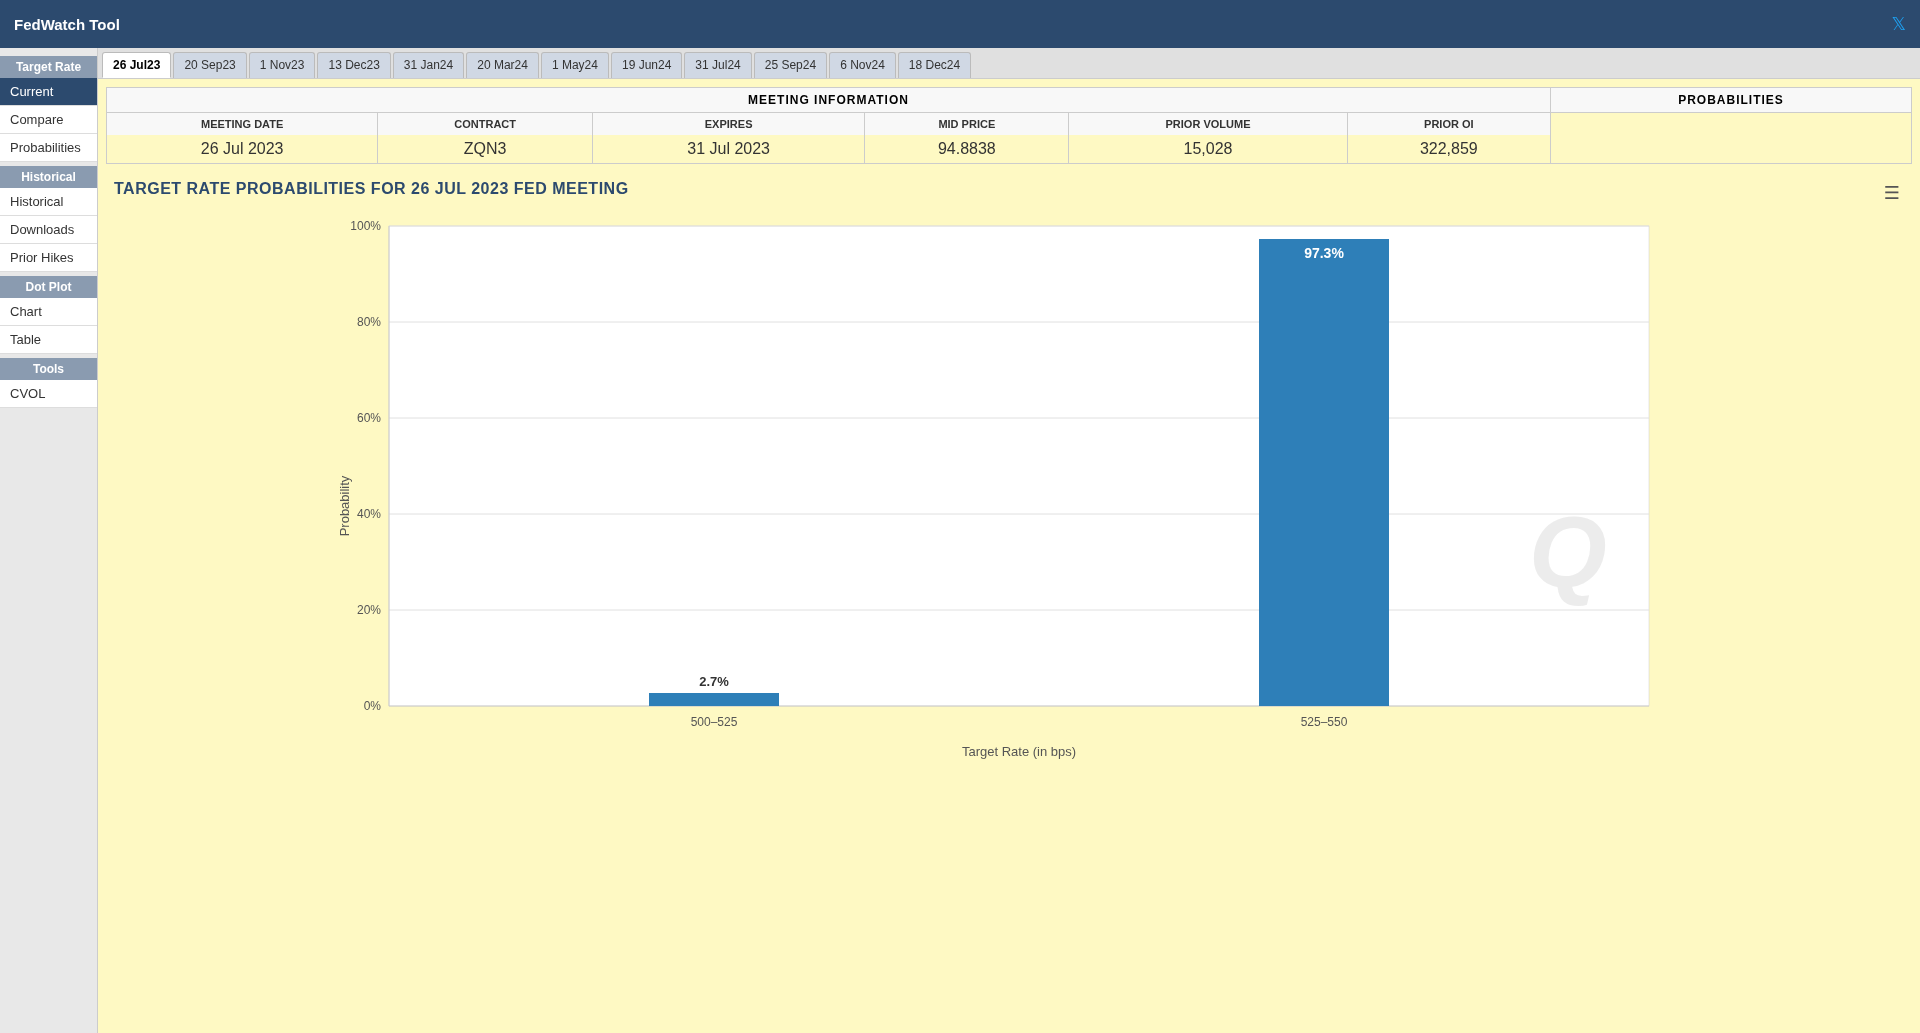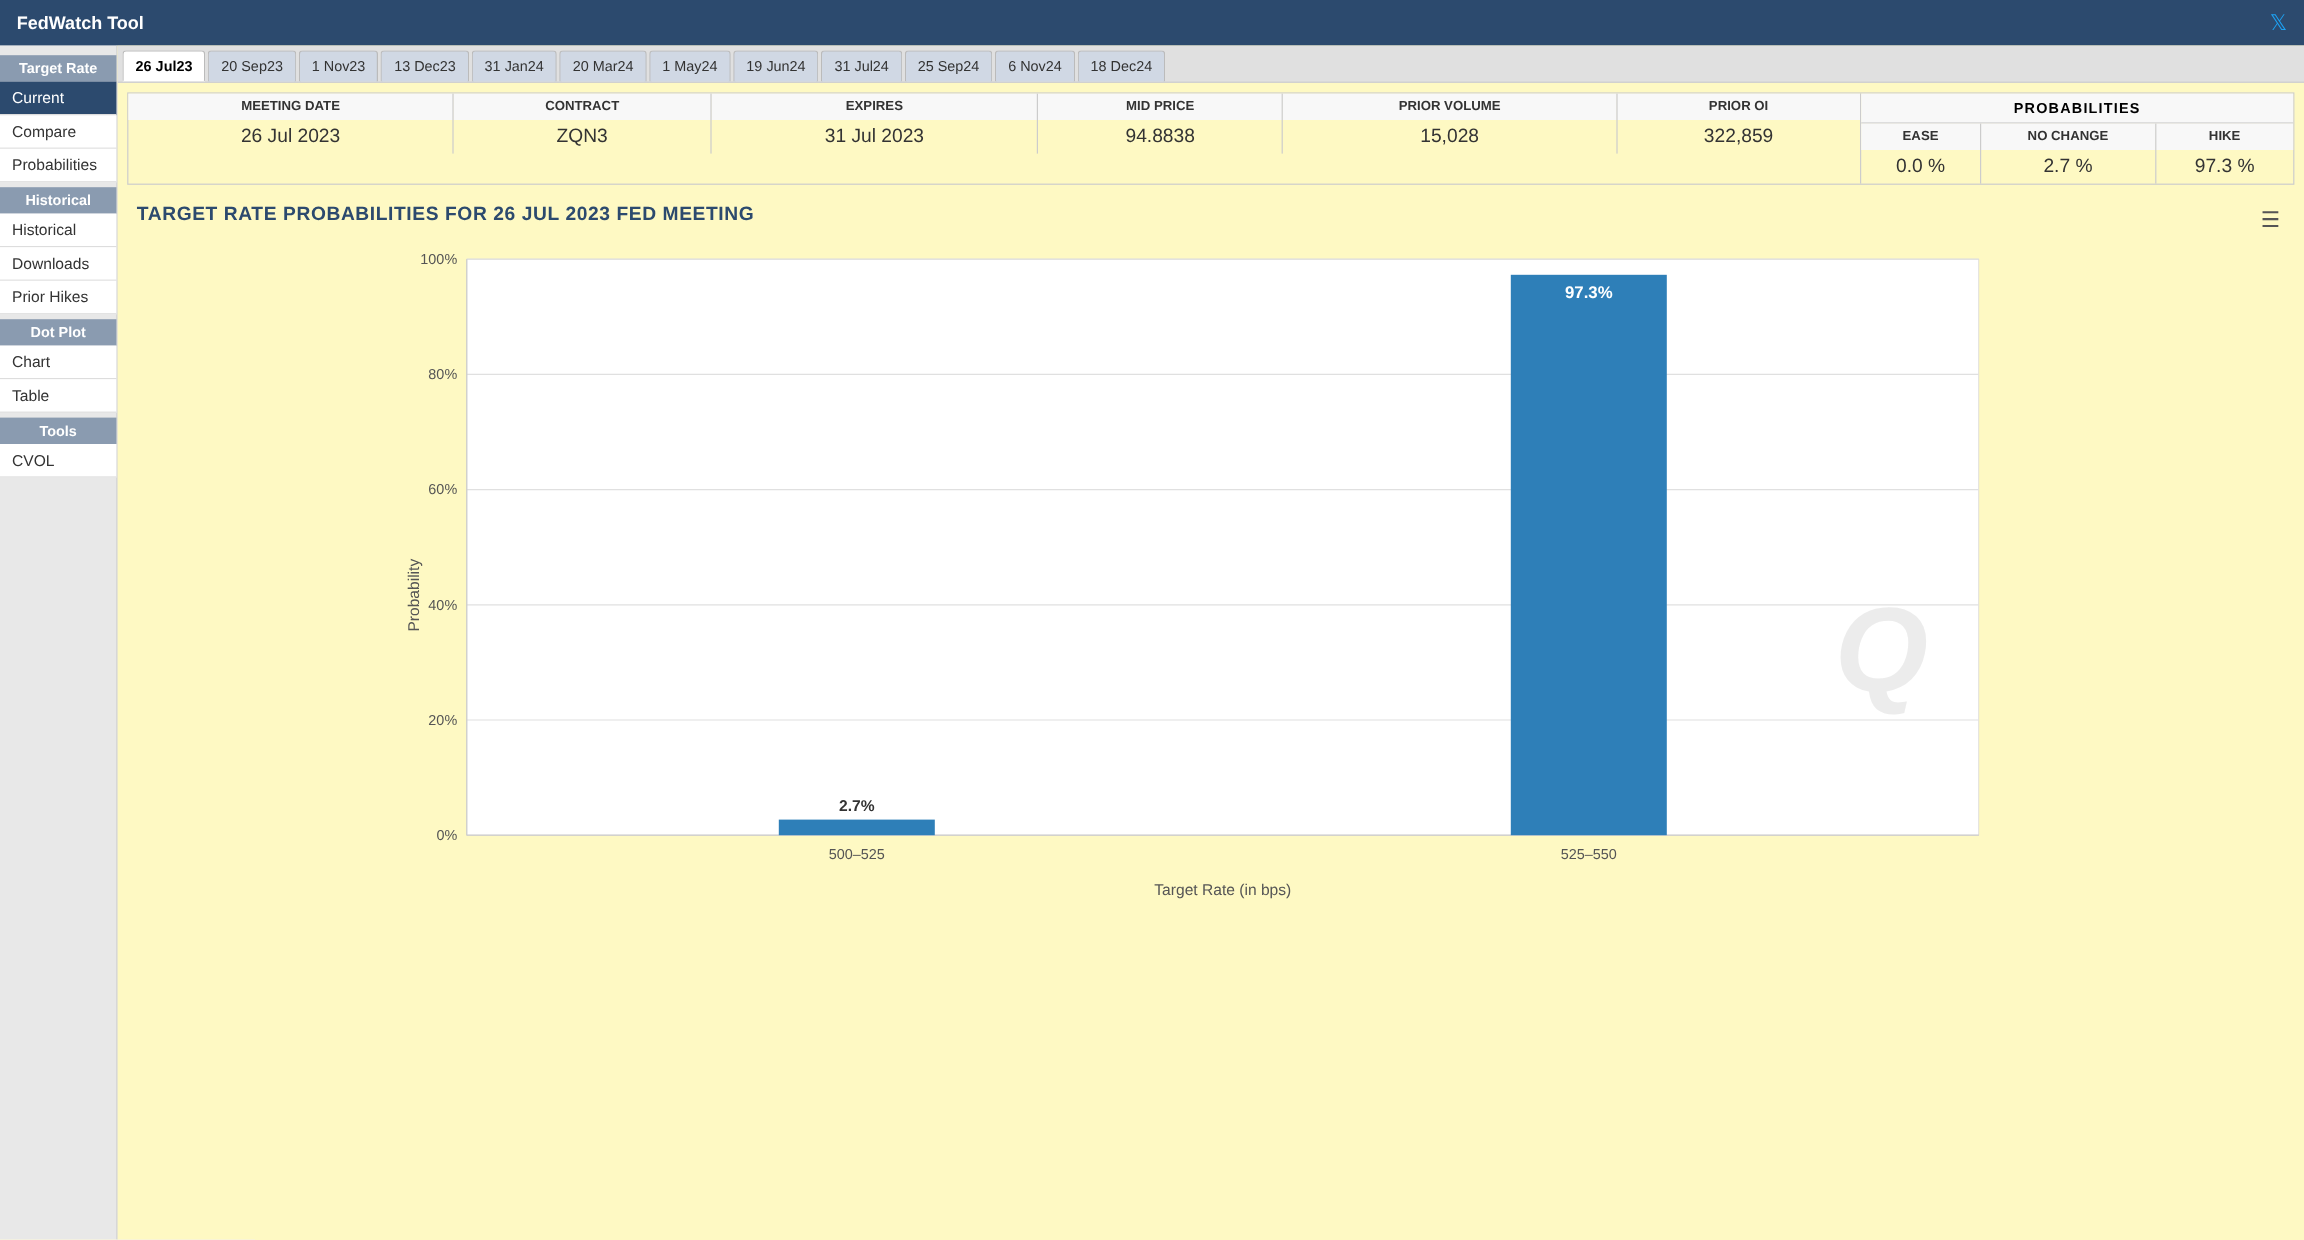--- a/index.html
+++ b/index.html
@@ -6,21 +6,21 @@
     body { font-family: Arial, sans-serif; font-size: 13px; background: #f0f0f0; }
 
     
     #header {
       background: #2c4a6e;
       color: white;
       padding: 8px 14px;
       display: flex;
       align-items: center;
       justify-content: space-between;
-      height: 38px;
+      height: 48px;
     }
     #header .title { font-size: 15px; font-weight: bold; color: white; }
     #header .twitter-icon { color: #1da1f2; font-size: 18px; }
 
     
     #layout { display: flex; height: calc(100vh - 38px); }
 
     
     #sidebar {
       width: 98px;
@@ -197,20 +197,21 @@
       <div class="tab">1 May24</div>
       <div class="tab">19 Jun24</div>
       <div class="tab">31 Jul24</div>
       <div class="tab">25 Sep24</div>
       <div class="tab">6 Nov24</div>
       <div class="tab">18 Dec24</div>
     </div>
 
     <div id="info-section">
       <div id="meeting-info">
+        <div class="info-header">MEETING INFORMATION</div>
         <table class="info-table">
           <thead>
             <tr>
               <th>MEETING DATE</th>
               <th>CONTRACT</th>
               <th>EXPIRES</th>
               <th>MID PRICE</th>
               <th>PRIOR VOLUME</th>
               <th>PRIOR OI</th>
             </tr>
@@ -222,36 +223,20 @@
               <td>31 Jul 2023</td>
               <td>94.8838</td>
               <td>15,028</td>
               <td>322,859</td>
             </tr>
           </tbody>
         </table>
       </div>
       <div id="probabilities-info">
         <div class="info-header">PROBABILITIES</div>
-        <table class="info-table">
-          <thead>
-            <tr>
-              <th>EASE</th>
-              <th>NO CHANGE</th>
-              <th>HIKE</th>
-            </tr>
-          </thead>
-          <tbody>
-            <tr>
-              <td>0.0 %</td>
-              <td>2.7 %</td>
-              <td>97.3 %</td>
-            </tr>
-          </tbody>
-        </table>
       </div>
     </div>
 
     <div id="chart-section">
       <div id="chart-title">TARGET RATE PROBABILITIES FOR 26 JUL 2023 FED MEETING</div>
       <div id="chart-menu-icon">☰</div>
 
       <svg id="svg-chart" width="100%" height="560" viewBox="0 0 1360 560" preserveAspectRatio="xMidYMid meet" style="display:block; margin-top: 8px;">
 
         <text x="20" y="300" font-size="13" fill="#555" text-anchor="middle" transform="rotate(-90, 20, 300)">Probability</text>

